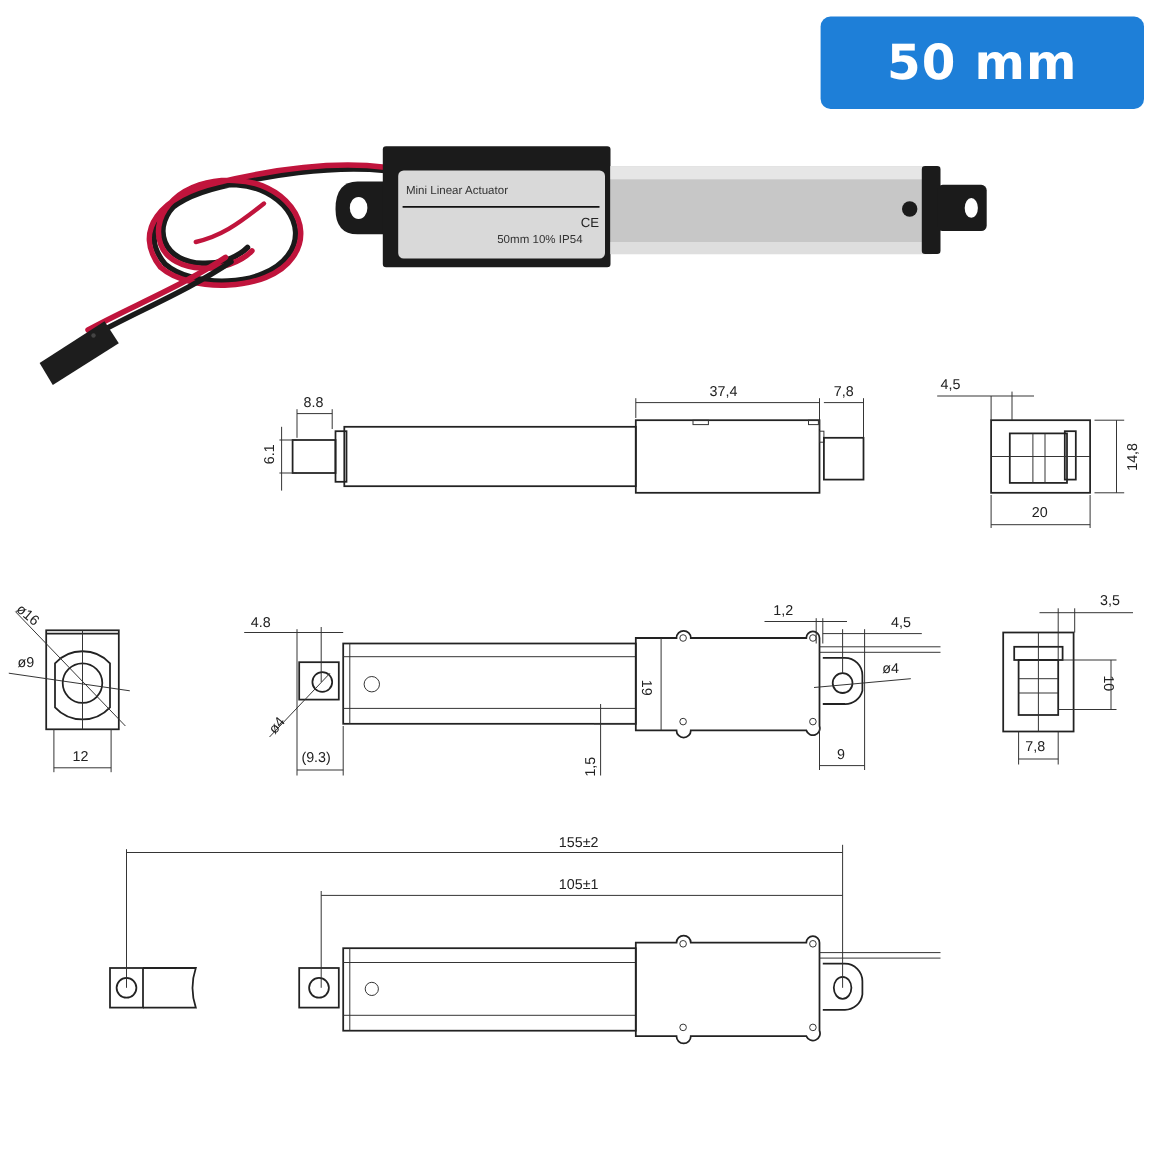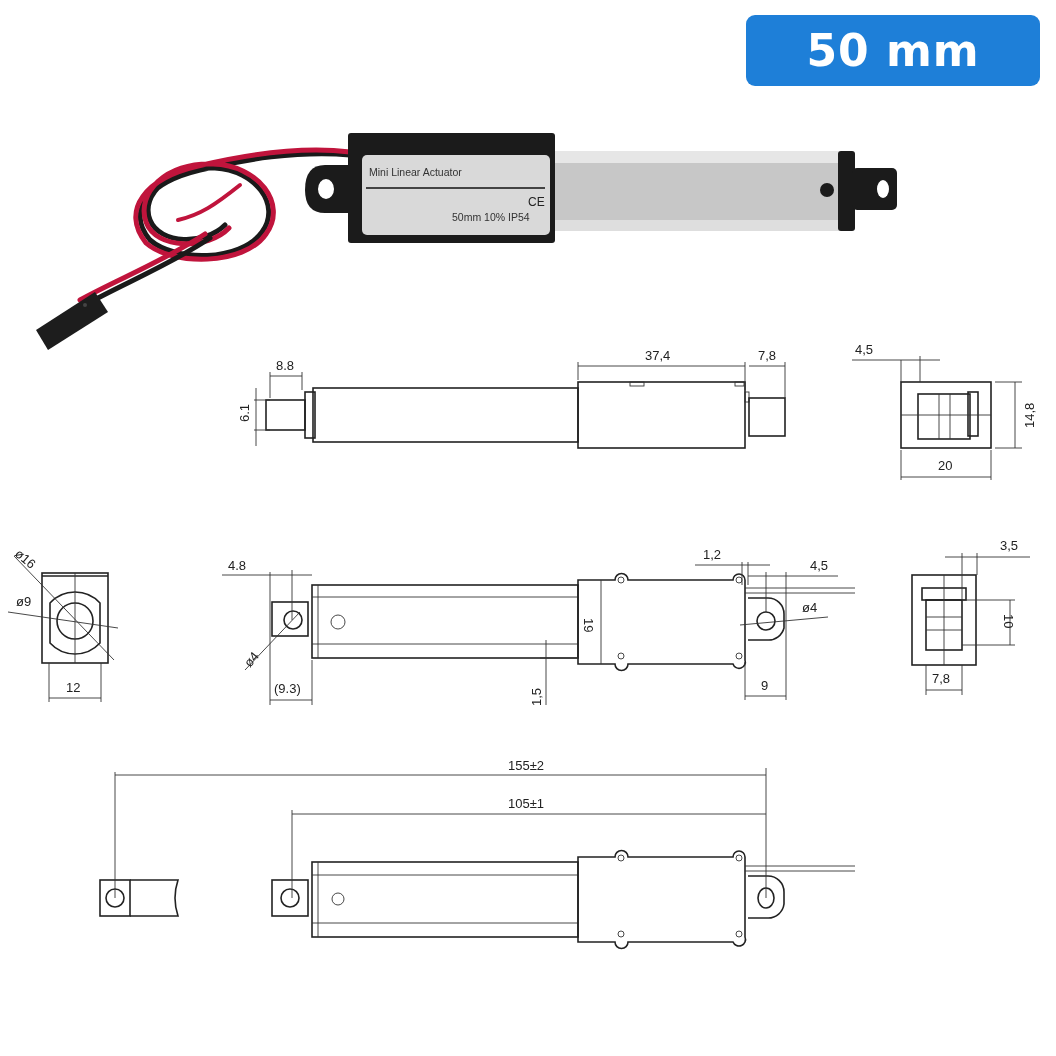--- a/index.html
+++ b/index.html
@@ -1,17 +1,17 @@
 <!DOCTYPE html>
 <html><head>
 <meta charset="utf-8">
 <style>
   html,body{margin:0;padding:0;background:#ffffff;}
   body{width:1056px;height:1056px;position:relative;overflow:hidden;font-family:"DejaVu Sans",sans-serif;}
-  .badge{position:absolute;left:746px;top:15px;width:294px;height:71px;background:#1e7fd8;border-radius:9px;display:flex;align-items:center;justify-content:center;}
+  .badge{position:absolute;left:746px;top:15px;width:294px;height:84px;background:#1e7fd8;border-radius:9px;display:flex;align-items:center;justify-content:center;}
   .badge span{color:#fff;font-weight:bold;font-size:44px;letter-spacing:1px;font-family:"DejaVu Sans",sans-serif;}
   svg{position:absolute;left:0;top:0;}
   .dim{font-family:"Liberation Sans",sans-serif;font-size:13px;fill:#222;}
   .ln{stroke:#222;fill:none;stroke-width:1.6;}
   .thin{stroke:#333;fill:none;stroke-width:0.9;}
   .lbl{font-family:"Liberation Sans",sans-serif;}
 </style>
 </head>
 <body>
 

